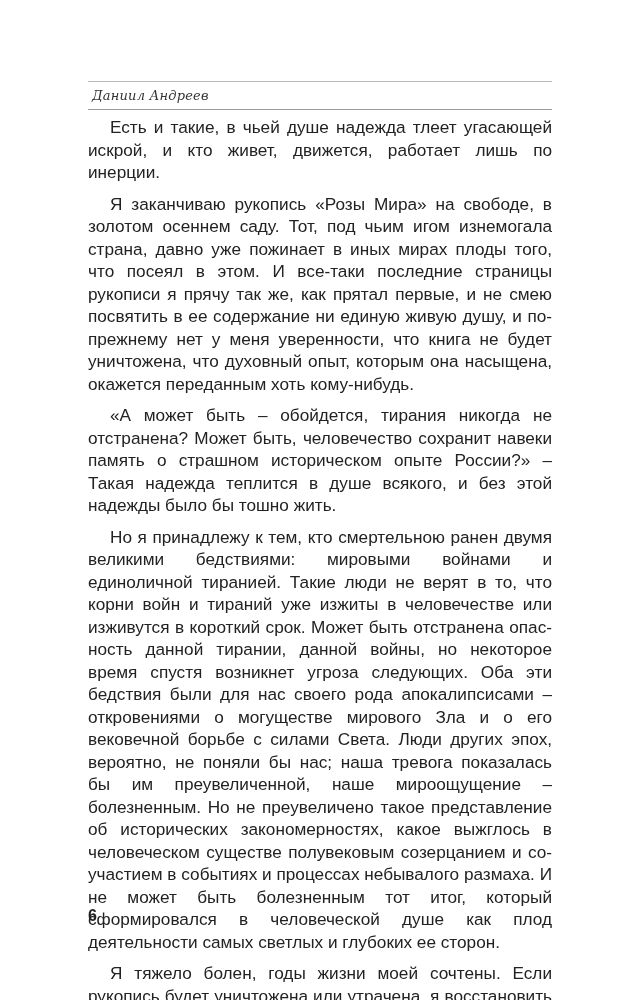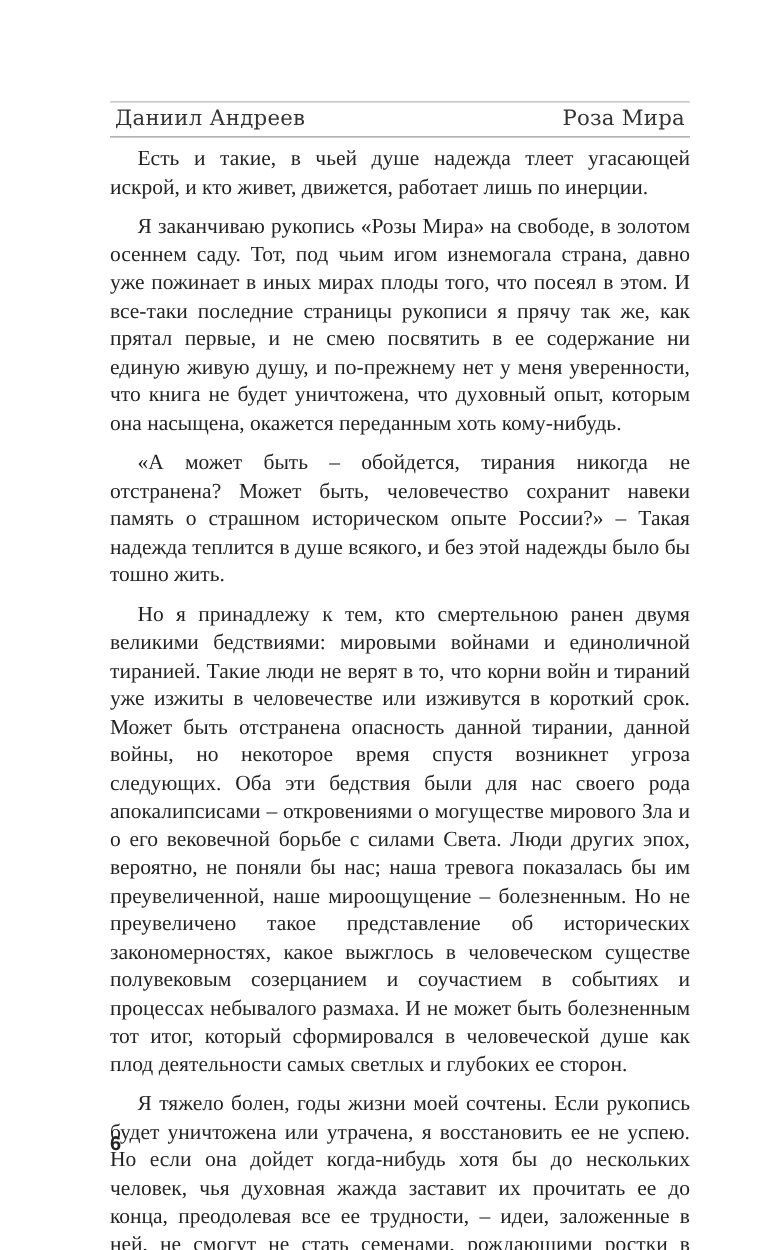--- a/index.html
+++ b/index.html
@@ -28,61 +28,60 @@
       height: 27px;
       border-top: 1px solid #b9b9b9;
       border-bottom: 1px solid #9a9a9a;
       display: flex;
       justify-content: space-between;
       align-items: center;
       box-sizing: content-box;
     }
     .running-header span {
       font-family: "DejaVu Serif", serif;
-      font-size: 17px;
+      font-style: italic;
+      font-size: 13px;
       color: #333333;
       letter-spacing: 0.2px;
       padding: 0 4px;
       line-height: 27px;
     }
     .body-text {
       position: absolute;
       top: 116px;
       left: 0;
       width: 464px;
       font-family: "Liberation Sans", sans-serif;
       font-size: 17.2px;
       line-height: 22.5px;
       color: #222222;
       text-align: justify;
       hyphens: manual;
     }
     .body-text p {
       margin: 0 0 9px 0;
       text-indent: 22px;
-      font-family: Liberation Serif, serif;
     }
     .page-number {
       position: absolute;
       top: 906px;
       left: 0;
       font-family: "Liberation Sans", sans-serif;
       font-weight: bold;
       font-size: 16px;
       color: #222222;
       line-height: 20px;
     }
   </style>
 </head>
 <body>
 
 <div class="page">
   <div class="running-header">
     <span>Даниил Андреев</span>
-    <span>Роза Мира</span>
   </div>
 
   <div class="body-text">
     <p>Есть и такие, в чьей душе надежда тлеет угасающей искрой, и кто живет, движется, работает лишь по инерции.</p>
     <p>Я заканчиваю рукопись «Розы Мира» на свободе, в золотом осеннем саду. Тот, под чьим игом изнемогала страна, давно уже пожинает в иных мирах плоды того, что посеял в этом. И все-таки последние страницы рукописи я прячу так же, как прятал первые, и не смею посвятить в ее содержание ни единую живую душу, и по-прежнему нет у меня уверенности, что книга не будет уничто­жена, что духовный опыт, которым она насыщена, окажется пере­данным хоть кому-нибудь.</p>
     <p>«А может быть – обойдется, тирания никогда не отстранена? Мо­жет быть, человечество сохранит навеки память о страшном исто­рическом опыте России?» – Такая надежда теплится в душе вся­кого, и без этой надежды было бы тошно жить.</p>
     <p>Но я принадлежу к тем, кто смертельною ранен двумя велики­ми бедствиями: мировыми войнами и единоличной тиранией. Такие люди не верят в то, что корни войн и тираний уже изжиты в челове­честве или изживутся в короткий срок. Может быть отстранена опас­ность данной тирании, данной войны, но некоторое время спустя воз­никнет угроза следующих. Оба эти бедствия были для нас своего рода апокалипсисами – откровениями о могуществе мирового Зла и о его вековечной борьбе с силами Света. Люди других эпох, веро­ятно, не поняли бы нас; наша тревога показалась бы им преувели­ченной, наше мироощущение – болезненным. Но не преувеличено такое представление об исторических закономерностях, какое вы­жглось в человеческом существе полувековым созерцанием и со­участием в событиях и процессах небывалого размаха. И не может быть болезненным тот итог, который сформировался в человеческой душе как плод деятельности самых светлых и глубоких ее сторон.</p>
     <p>Я тяжело болен, годы жизни моей сочтены. Если рукопись бу­дет уничтожена или утрачена, я восстановить ее не успею. Но если она дойдет когда-нибудь хотя бы до нескольких человек, чья ду­ховная жажда заставит их прочитать ее до конца, преодолевая все ее трудности, – идеи, заложенные в ней, не смогут не стать семе­нами, рождающими ростки в чужих сердцах. И произойдет ли это еще до третьей мировой войны или после нее, или третья война не будет развязана в ближайшие годы вовсе – книга не умрет все рав­но, если хоть одни дружественные глаза пройдут, глава за главой, по ее страницам. Потому что вопросы, на которые она пытается дать от­вет, будут волновать людей еще и в далеком будущем.</p>
   </div>
 

